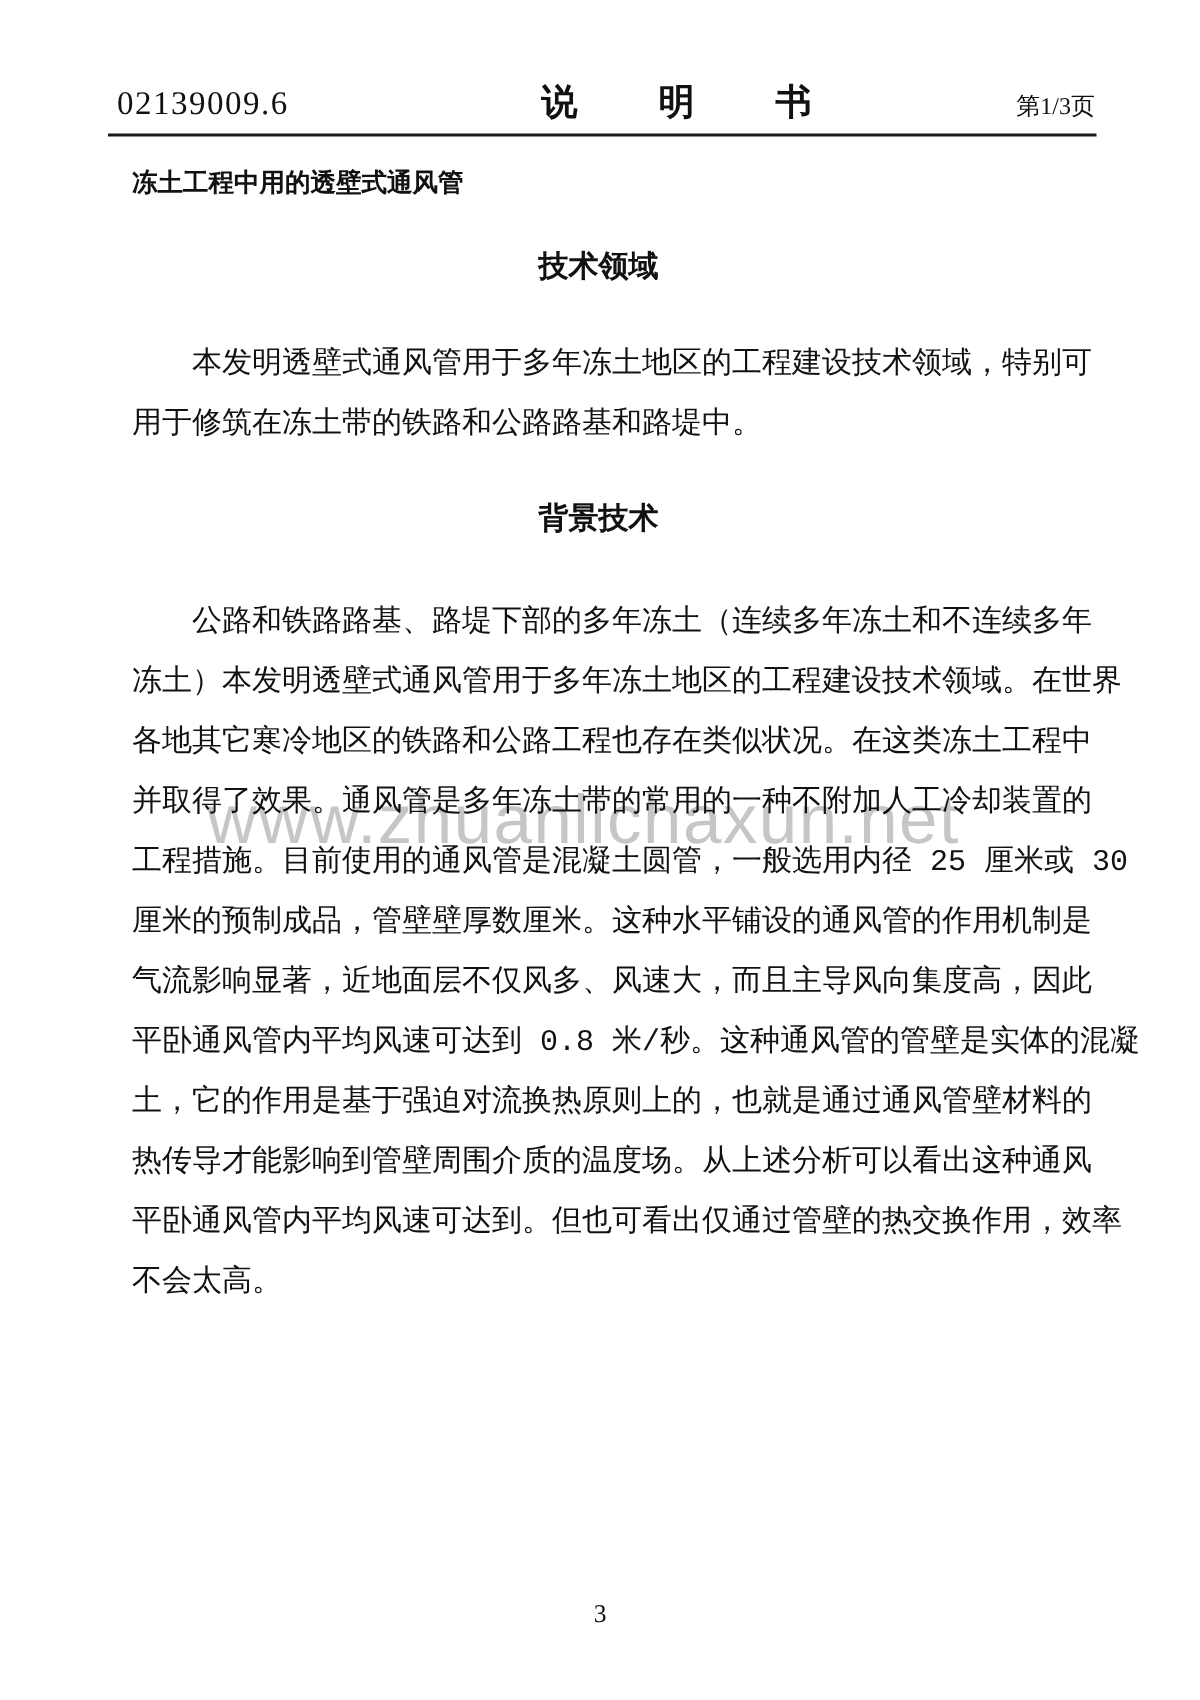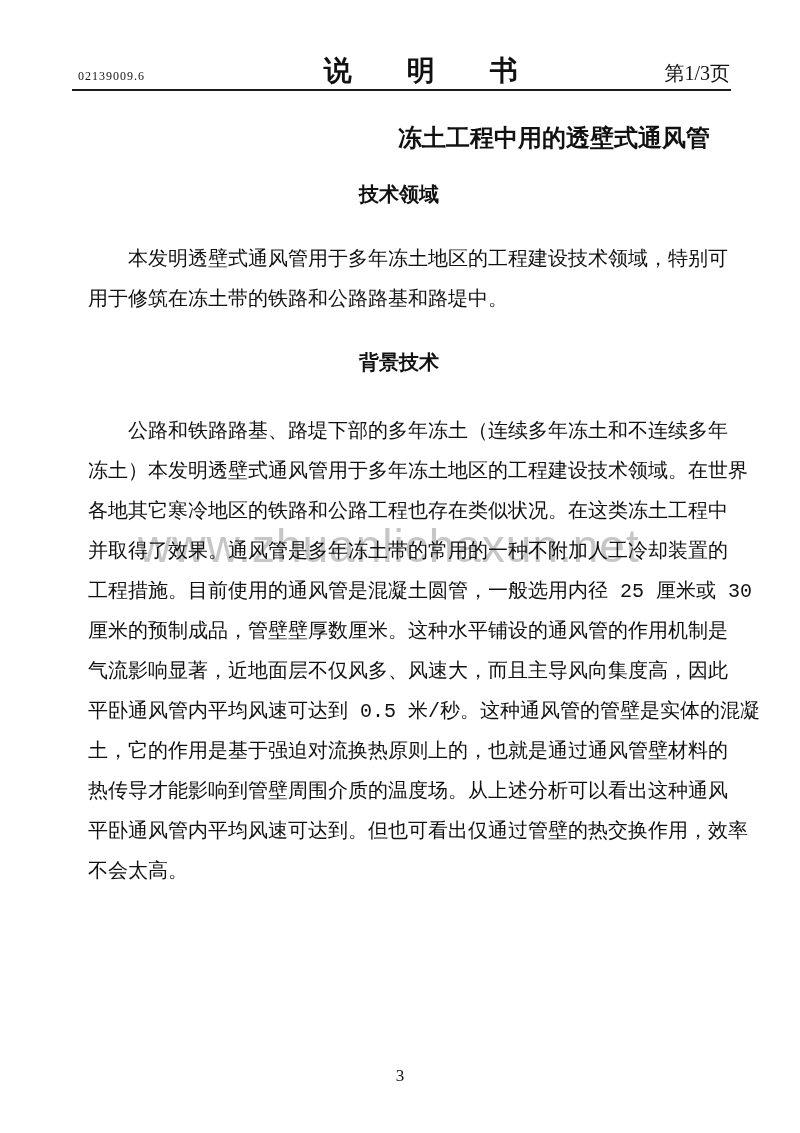--- a/index.html
+++ b/index.html
@@ -20,56 +20,56 @@
   .header {
     position: absolute;
     top: 52px;
     left: 78px;
     right: 70px;
     display: flex;
     align-items: baseline;
     justify-content: space-between;
   }
   .patent-number {
-    font-size: 12px;
+    font-size: 22px;
     letter-spacing: 1px;
     white-space: nowrap;
   }
   .doc-title {
-    font-size: 28px;
+    font-size: 24px;
     font-weight: 600;
     letter-spacing: 24px;
     margin-right: -24px; 
     white-space: nowrap;
     margin-left: 32px;
   }
   .page-indicator {
-    font-size: 20px;
+    font-size: 16px;
     white-space: nowrap;
   }
   .header-rule {
     position: absolute;
     top: 89px;
     left: 72px;
     width: 659px;
     height: 0;
     border-bottom: 2px solid #1b1b1b;
   }
   
   .content {
     position: absolute;
     top: 92px;
     left: 88px;
     width: 622px;
     z-index: 1;
   }
   .invention-title {
-    margin-top: 32px;
-    text-align: right;
-    font-size: 24px;
+    margin-top: 16px;
+    text-align: left;
+    font-size: 17px;
     font-weight: bold;
     line-height: 28px;
   }
   .section-heading {
     text-align: center;
     font-size: 20px;
     font-weight: bold;
     line-height: 28px;
   }
   .heading-1 { margin-top: 28px; }
@@ -141,21 +141,21 @@
     <div class="section-heading heading-2">背景技术</div>
 
     <div class="para para-2">
       <div class="line first">公路和铁路路基、路堤下部的多年冻土（连续多年冻土和不连续多年</div>
       <div class="line">冻土）本发明透壁式通风管用于多年冻土地区的工程建设技术领域。在世界</div>
       <div class="line">各地其它寒冷地区的铁路和公路工程也存在类似状况。在这类冻土工程中</div>
       <div class="line">并取得了效果。通风管是多年冻土带的常用的一种不附加人工冷却装置的</div>
       <div class="line">工程措施。目前使用的通风管是混凝土圆管，一般选用内径 25 厘米或 30</div>
       <div class="line">厘米的预制成品，管壁壁厚数厘米。这种水平铺设的通风管的作用机制是</div>
       <div class="line">气流影响显著，近地面层不仅风多、风速大，而且主导风向集度高，因此</div>
-      <div class="line">平卧通风管内平均风速可达到 0.5 米/秒。这种通风管的管壁是实体的混凝</div>
+      <div class="line">平卧通风管内平均风速可达到 0.8 米/秒。这种通风管的管壁是实体的混凝</div>
       <div class="line">土，它的作用是基于强迫对流换热原则上的，也就是通过通风管壁材料的</div>
       <div class="line">热传导才能影响到管壁周围介质的温度场。从上述分析可以看出这种通风</div>
       <div class="line">平卧通风管内平均风速可达到。但也可看出仅通过管壁的热交换作用，效率</div>
       <div class="line last">不会太高。</div>
     </div>
 
   </div>
 
   <div class="watermark">www.zhuanlichaxun.net</div>
 

